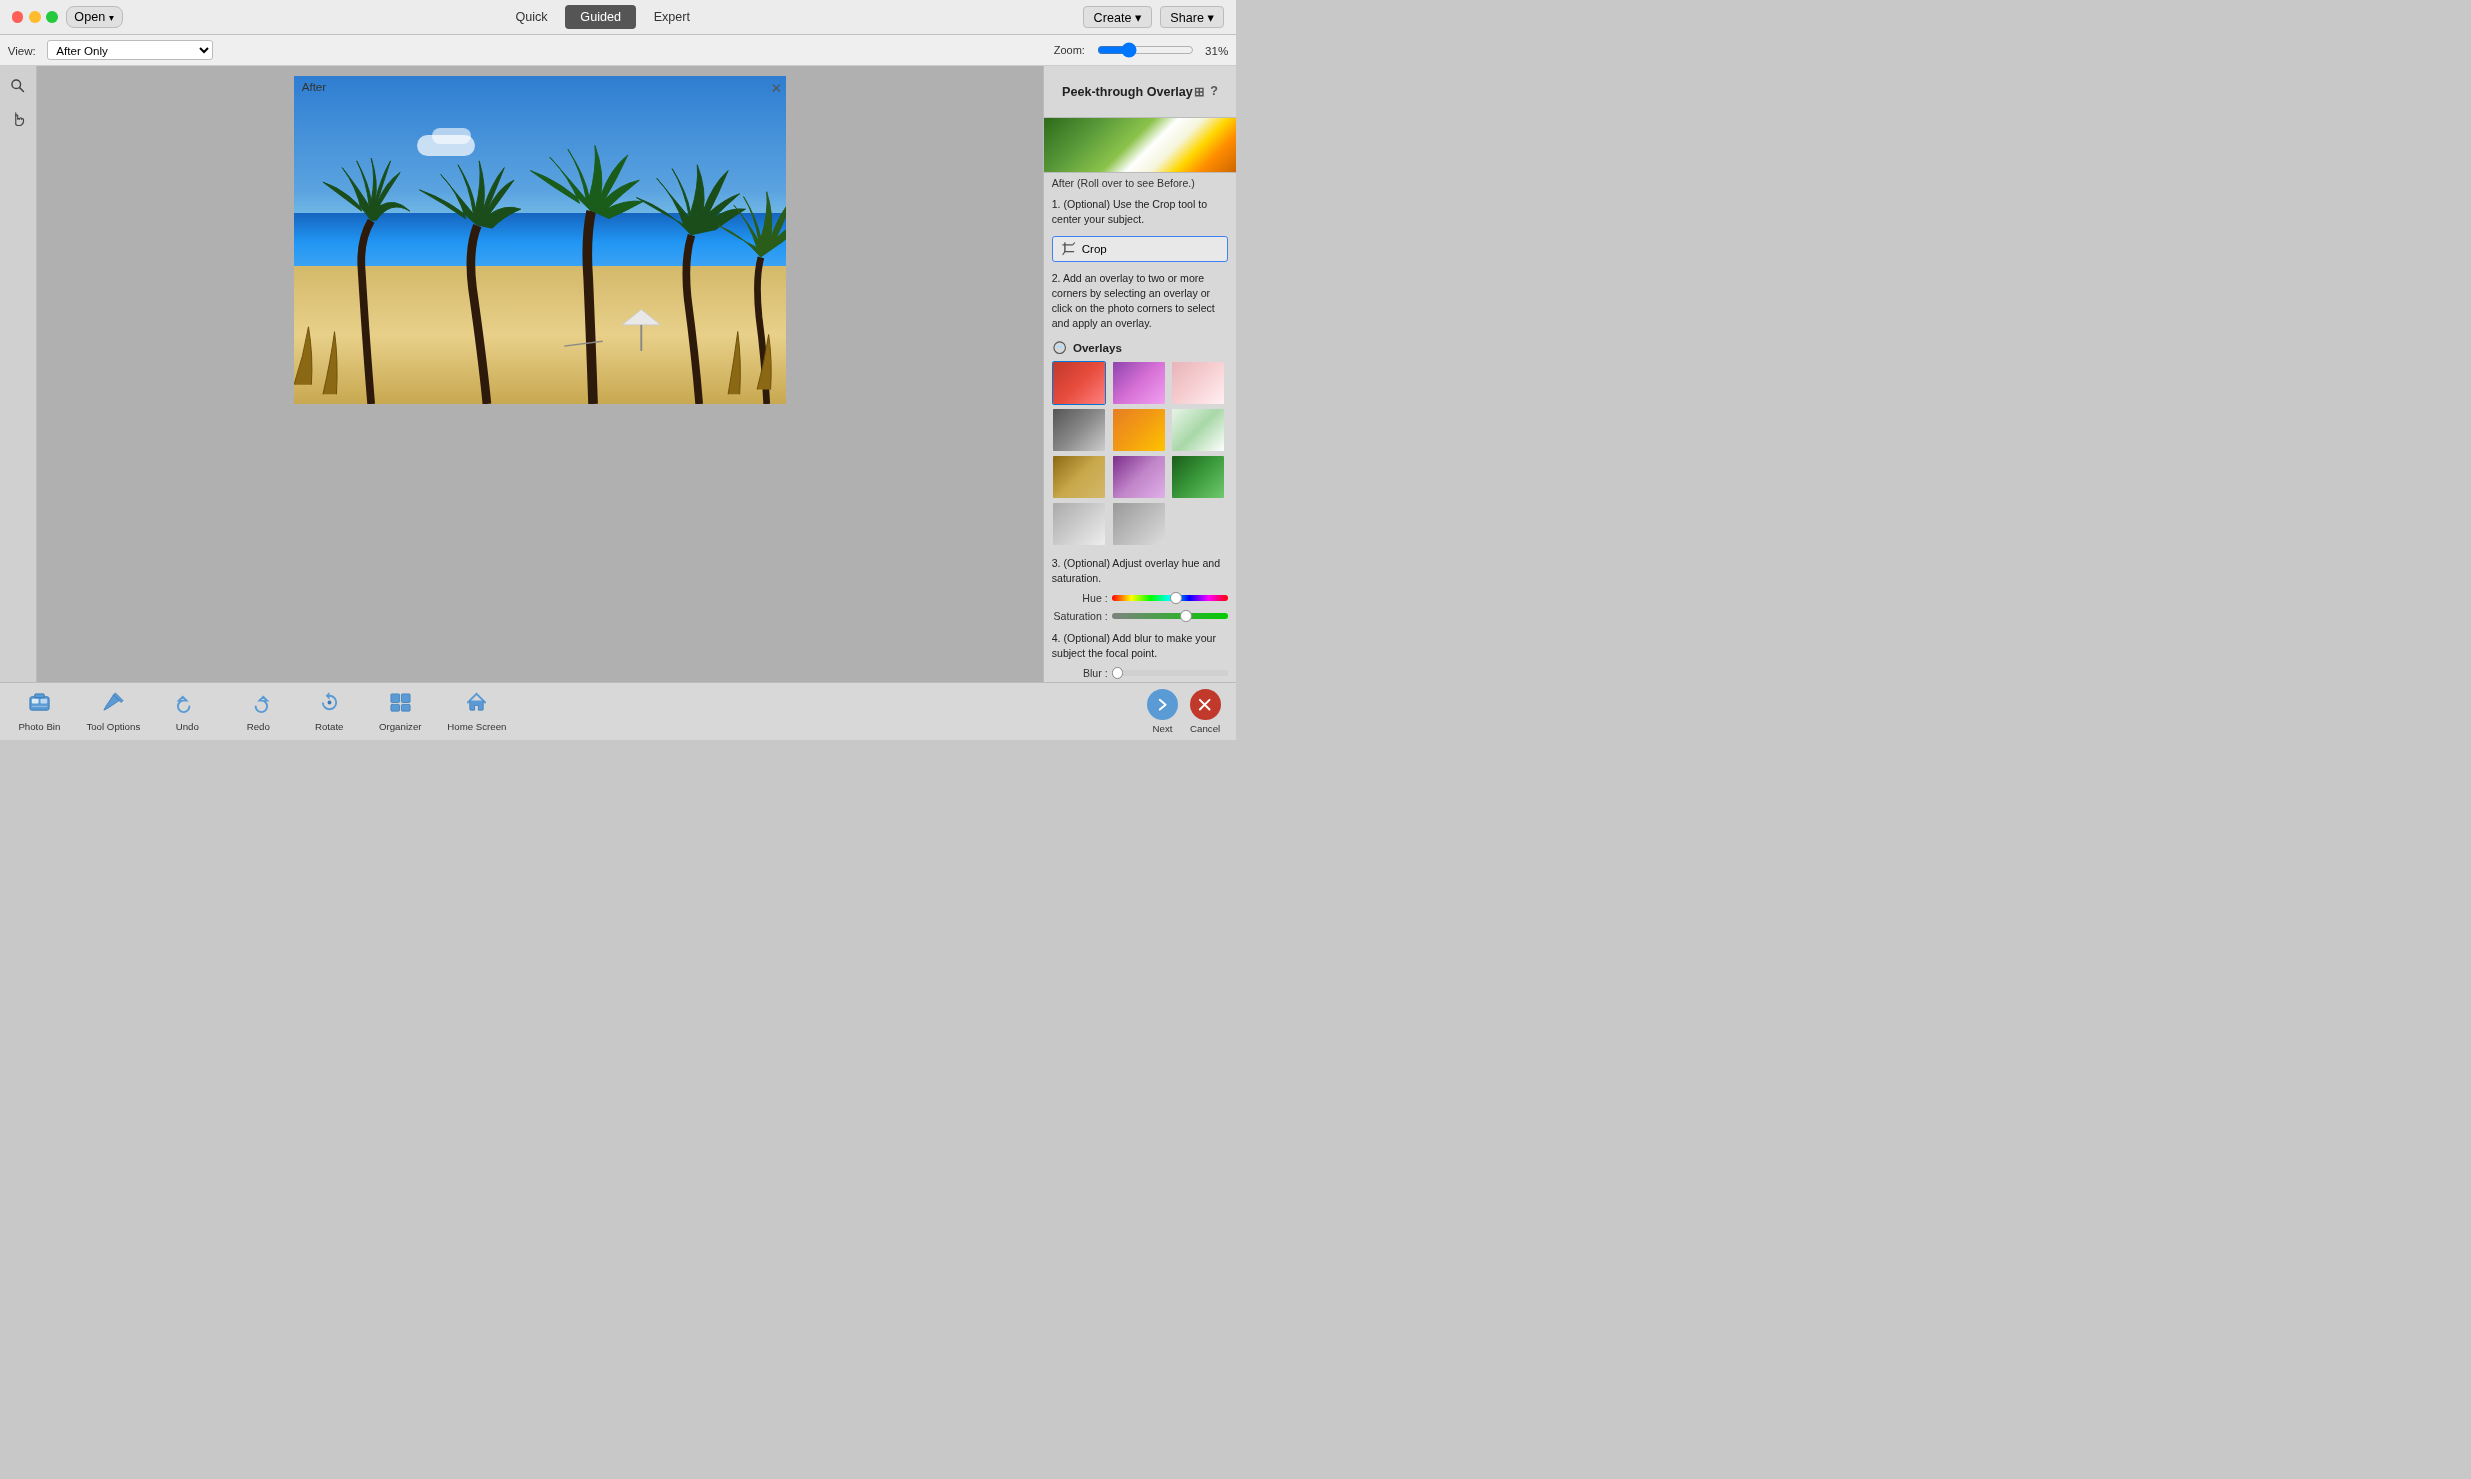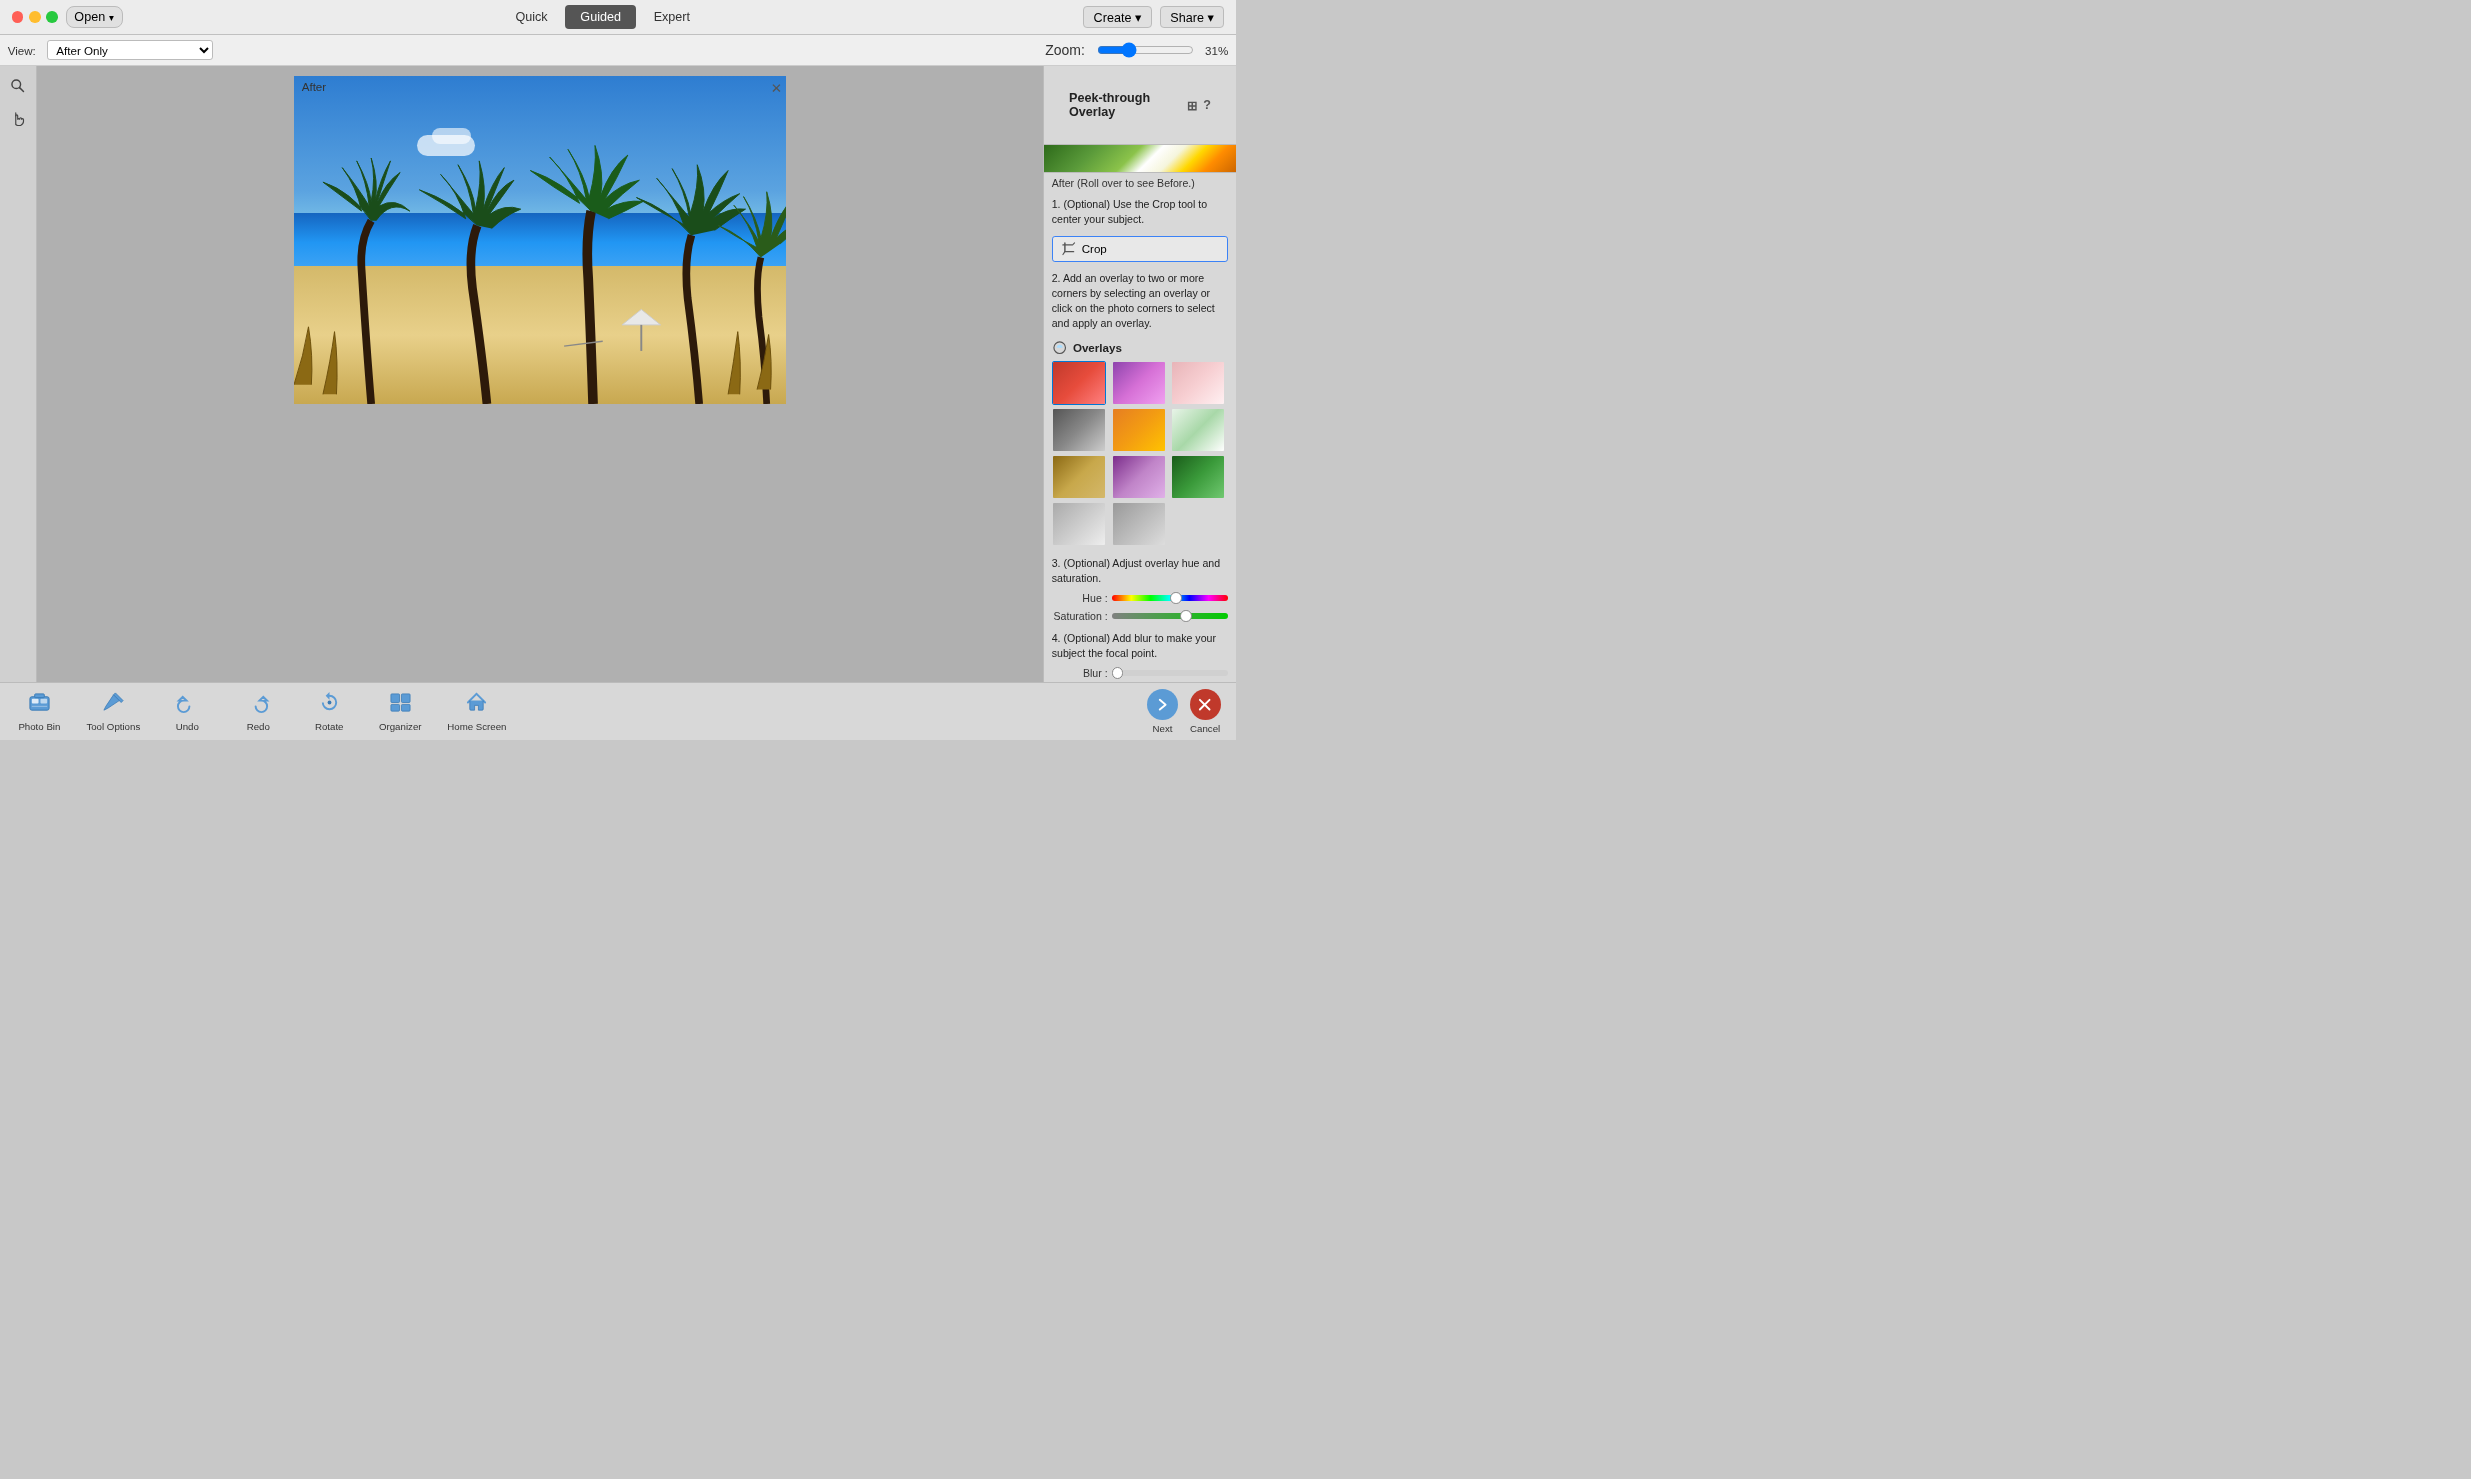--- a/index.html
+++ b/index.html
@@ -26,21 +26,21 @@
     #create-btn { background: #e0e0e0; border: 1px solid #bbb; border-radius: 3.9px; padding: 2.9px 9.7px; cursor: pointer; font-size: 12.6px; }
     #share-btn { background: #e0e0e0; border: 1px solid #bbb; border-radius: 3.9px; padding: 2.9px 9.7px; cursor: pointer; font-size: 12.6px; }
 
     
     #toolbar-row {
       display: flex; align-items: center; background: #efefef; height: 31px; padding: 0 7.7px;
       border-bottom: 1px solid #ccc; gap: 11.6px;
     }
     #view-label { font-size: 11.6px; color: #333; }
     #view-select { font-size: 11.6px; padding: 1.9px 3.9px; border: 1px solid #bbb; background: #fff; border-radius: 2.9px; }
-    #zoom-label { font-size: 14px; color: #333; margin-left: auto; }
+    #zoom-label { font-size: 11px; color: #333; margin-left: auto; }
     #zoom-slider { width: 97px; }
     #zoom-value { font-size: 11.6px; color: #333; }
 
     
     #main-layout { display: flex; height: calc(740px - 35px - 31px - 58px); }
 
     
     #left-tools {
       width: 37px; background: #d0d0d0; border-right: 1px solid #bbb;
       display: flex; flex-direction: column; align-items: center; padding-top: 7.7px; gap: 7.7px;
@@ -66,21 +66,21 @@
       background: linear-gradient(180deg, #4a90d9 0%, #5ba3e0 30%, #87ceeb 45%, #c8e6f0 50%, #d4c8a0 60%, #e8d9a0 70%, #c8b87a 80%, #d4c090 100%);
       position: relative; overflow: hidden;
     }
 
     
     #right-panel {
       width: 193px; background: #d8d8d8; border-left: 1px solid #bbb;
       display: flex; flex-direction: column; overflow-y: auto;
     }
     #panel-header {
-      padding: 25px; font-size: 12.6px; font-weight: 600; color: #222;
+      padding: 18px; font-size: 12.6px; font-weight: 600; color: #222;
       border-bottom: 1px solid #bbb; display: flex; align-items: center; justify-content: space-between;
     }
     #panel-header-icons { display: flex; gap: 5.8px; }
     #preview-image {
       width: 100%; height: 97px; object-fit: cover;
       background: linear-gradient(135deg, #2d6a2d 0%, #5a9a3a 30%, #8bc34a 50%, #ffffff 60%, #f0f0f0 70%, #ffeb3b 80%, #ff9800 90%);
       border-bottom: 1px solid #bbb;
     }
     #after-label { font-size: 10.6px; color: #333; padding: 3.9px 7.7px; }
     #instruction-1 { font-size: 10.6px; color: #222; padding: 3.9px 7.7px 5.8px; line-height: 1.4; }

